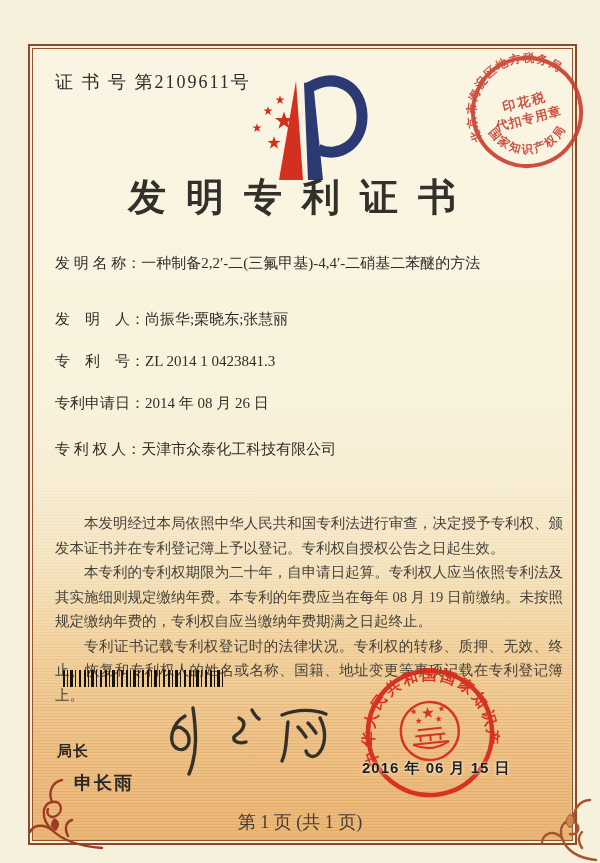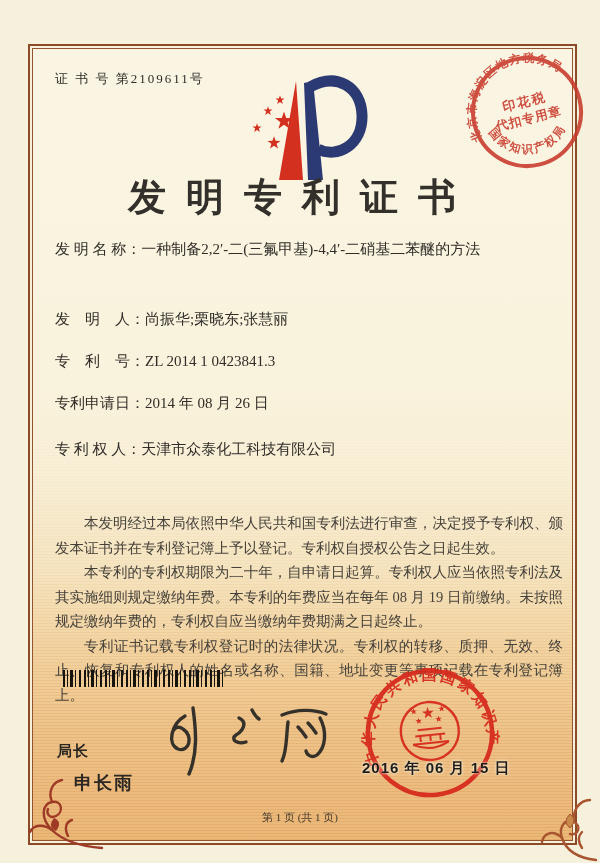--- a/index.html
+++ b/index.html
@@ -10,41 +10,41 @@
     font-family:"Liberation Serif","DejaVu Serif",serif;
   }
   
   .frame{position:absolute;left:28px;top:44px;width:545px;height:797px;border:2px solid #8d4a28;}
   .frame-inner{position:absolute;inset:2px;border:1px solid #93542e;
     background:linear-gradient(180deg,#faf5e3 0%,#f9f3dd 42%,#f8efd6 54%,#f5e4bf 66%,#f2d3a0 76%,#eec48a 86%,#ecbb7d 95%,#eab877 100%);}
   .guilloche{position:absolute;left:3px;right:3px;top:340px;bottom:3px;
     background:repeating-linear-gradient(0deg,rgba(198,112,48,0.16) 0 1px,rgba(0,0,0,0) 1px 3px);
     -webkit-mask-image:linear-gradient(180deg,transparent 0%,rgba(0,0,0,.35) 45%,#000 75%);
     mask-image:linear-gradient(180deg,transparent 0%,rgba(0,0,0,.35) 45%,#000 75%);}
-  .cert-no{position:absolute;left:55px;top:70px;font-size:13px;letter-spacing:2px;color:#2f2c28;}
+  .cert-no{position:absolute;left:55px;top:70px;font-size:18px;letter-spacing:2px;color:#2f2c28;}
   .logo{position:absolute;left:230px;top:70px;}
   .title{position:absolute;left:0;top:172px;width:100%;text-align:center;
     font-size:38px;font-weight:bold;color:#33302b;letter-spacing:20px;padding-left:4px;box-sizing:border-box;}
   .field{position:absolute;left:55px;font-size:15px;color:#302d28;white-space:nowrap;}
-  .f0{top:240px}.f1{top:310px}.f2{top:352px}.f3{top:394px}.f4{top:440px}.f5{top:486px}
+  .f0{top:254px}.f1{top:310px}.f2{top:352px}.f3{top:394px}.f4{top:440px}.f5{top:486px}
   .paragraphs{position:absolute;left:55px;top:511px;width:508px;font-size:14.5px;
     line-height:24.5px;color:#45413a;text-align:justify;}
   .paragraphs p{margin:0;text-indent:2em;}
   .barcode{position:absolute;left:63px;top:670px;width:163px;height:17px;
     background:repeating-linear-gradient(90deg,#17140f 0 2px,transparent 2px 4px,#17140f 4px 5px,transparent 5px 7px,#17140f 7px 10px,transparent 10px 12px,#17140f 12px 13px,transparent 13px 16px,#17140f 16px 18px,transparent 18px 21px);}
   .director-title{position:absolute;left:57px;top:742px;font-size:15px;color:#2b2723;
     font-family:Liberation Sans, sans-serif;font-weight:bold;letter-spacing:1px;}
   .director-name{position:absolute;left:74px;top:771px;font-size:18px;color:#2b2723;
     font-family:"Liberation Sans","DejaVu Sans",sans-serif;font-weight:bold;letter-spacing:2px;}
   .signature{position:absolute;left:155px;top:698px;}
   .seal{position:absolute;left:360px;top:663px;opacity:.93;transform:rotate(-6deg);}
   .issue-date{position:absolute;left:362px;top:759px;font-size:15px;color:#1e1b17;letter-spacing:1px;
     font-family:"Liberation Sans","DejaVu Sans",sans-serif;font-weight:bold;
     text-shadow:0 0 2px rgba(250,242,222,.95),0 0 4px rgba(250,242,222,.8);z-index:5;}
-  .footer{position:absolute;left:0;top:810px;width:100%;text-align:center;font-size:11px;color:#463b30;}
+  .footer{position:absolute;left:0;top:810px;width:100%;text-align:center;font-size:18px;color:#463b30;}
   .tax-stamp{position:absolute;left:460px;top:42px;transform:rotate(-14deg);opacity:.88;}
   .corner-bl{position:absolute;left:22px;top:766px;}
   .corner-br{position:absolute;left:520px;top:770px;}
   .stamp-text{font-family:"Liberation Sans","DejaVu Sans",sans-serif;font-weight:bold;}
 </style>
 </head>
 <body>
 
 <div class="certificate">
 

